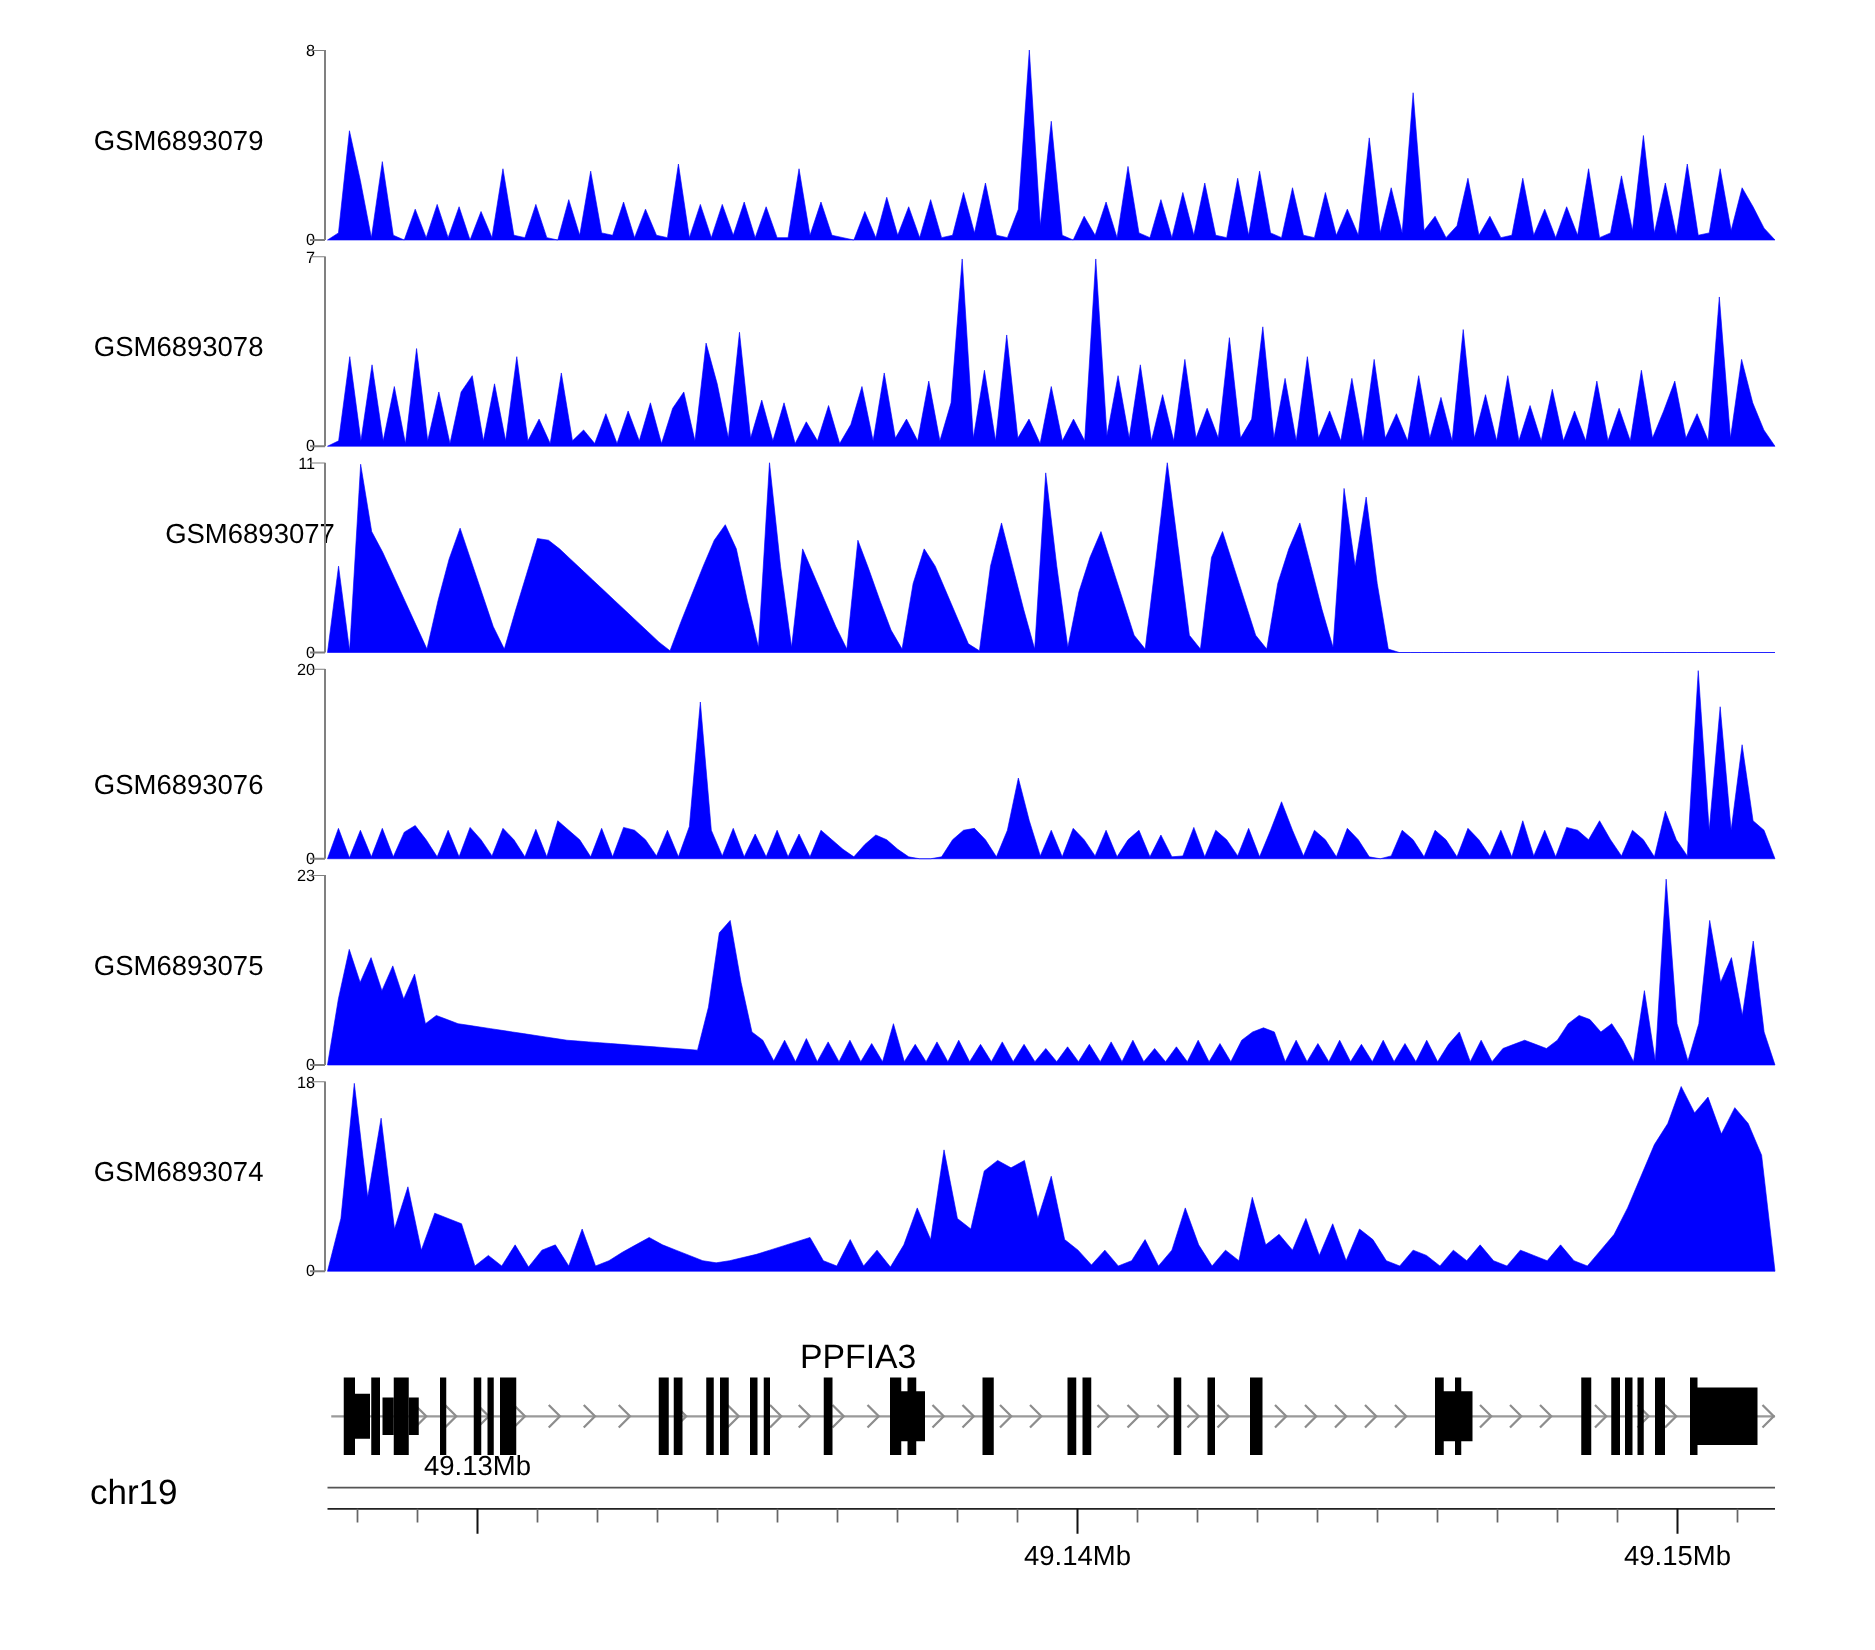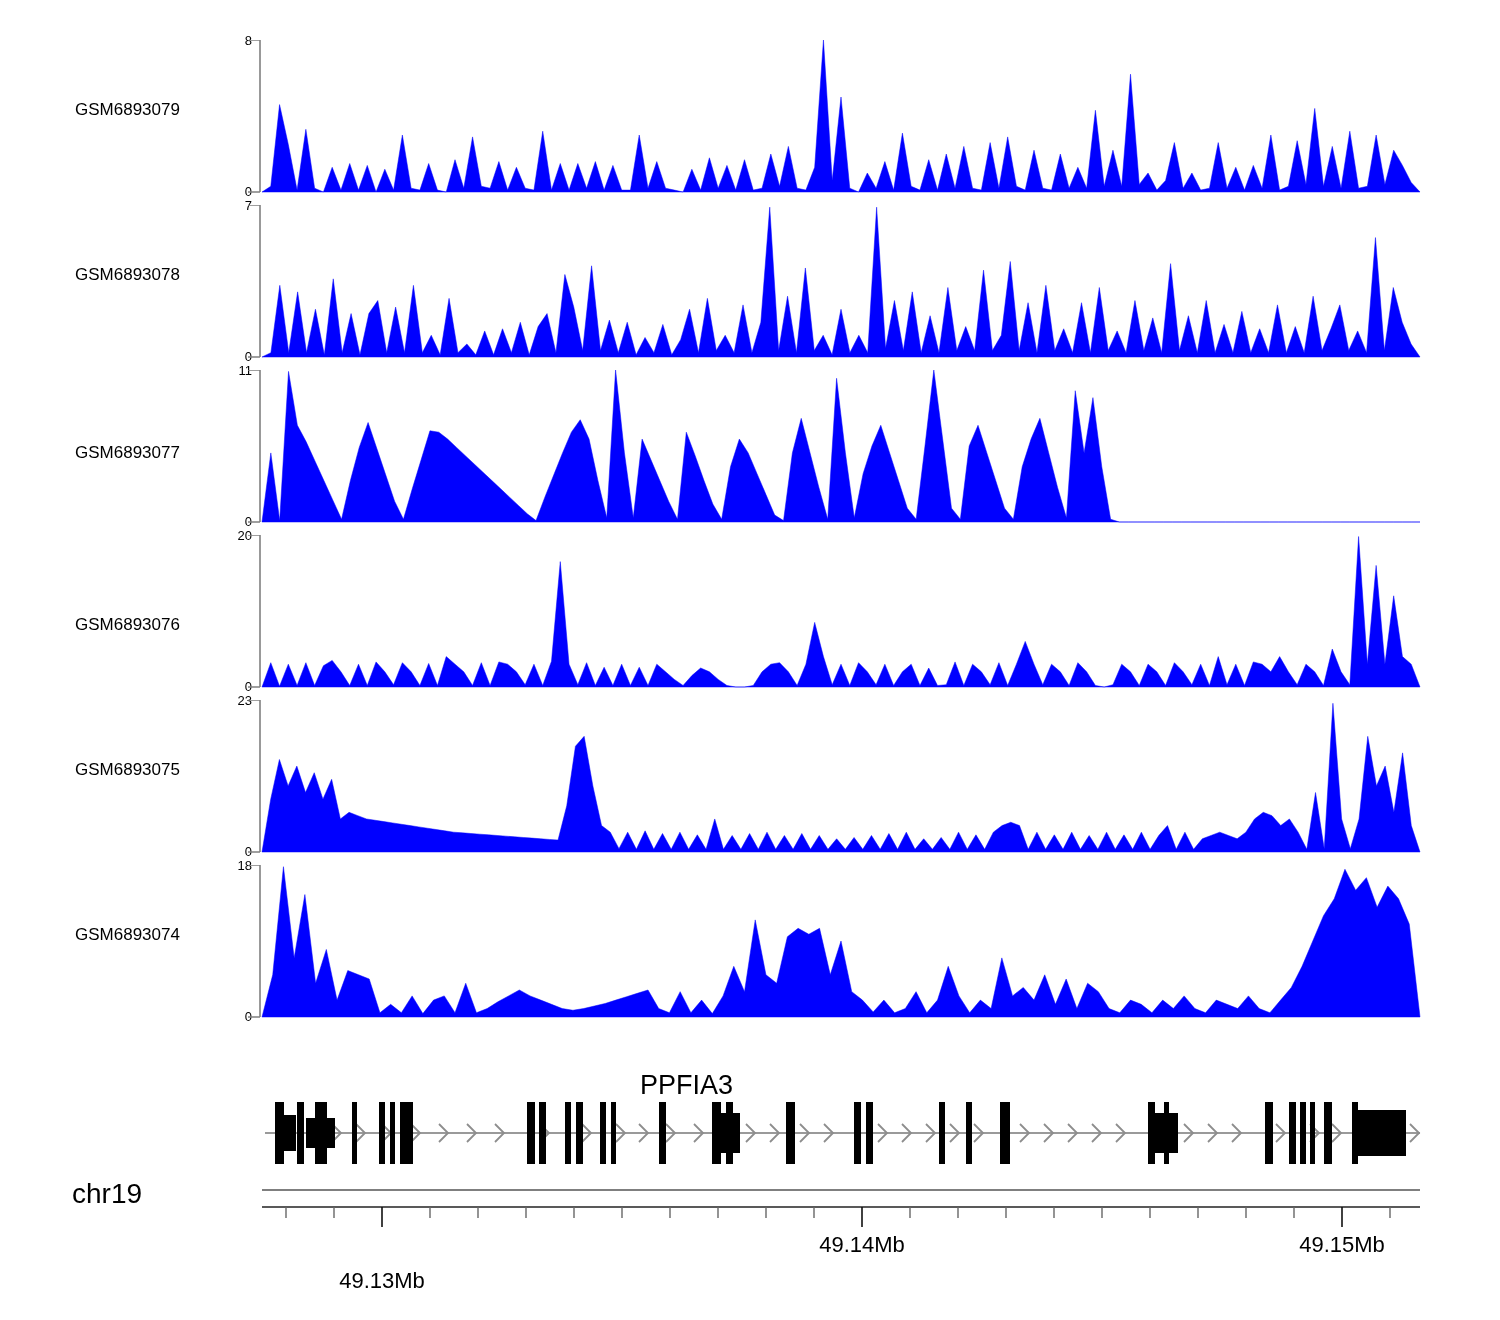--- a/index.html
+++ b/index.html
@@ -2,21 +2,21 @@
 <html><head>
 <meta charset="utf-8">
 <style>
   html,body{margin:0;padding:0;background:#ffffff;}
   body{width:1500px;height:1320px;position:relative;
        font-family:"Liberation Sans",sans-serif;color:#000;overflow:hidden;}
   #page{position:absolute;left:0;top:0;width:1500px;height:1320px;}
 
   .track{position:absolute;left:0;width:1500px;}
   .track-label{position:absolute;left:75px;width:250px;text-align:left;
-               font-size:17px;color:#000;white-space:nowrap;}
+               font-size:22px;color:#000;white-space:nowrap;}
   .axis-max,.axis-min{position:absolute;font-size:13px;color:#000;
                text-align:right;width:40px;}
   .plotsvg{position:absolute;left:0;top:0;}
 
   #gene-title{position:absolute;font-size:27px;color:#000;white-space:nowrap;}
   #chrom-label{position:absolute;left:72px;top:1178px;font-size:28px;color:#000;}
 
   .axis-tick-label{position:absolute;font-size:22px;color:#000;
                transform:translateX(-50%);white-space:nowrap;}
 </style>
@@ -38,21 +38,21 @@
       <div class="track" style="top: 205px; height: 152px;">
         <div class="track-label" style="top: 60px;">GSM6893078</div>
         <div class="axis-max" style="left: 212px; top: -7px;">7</div>
         <div class="axis-min" style="left: 212px; top: 144px;">0</div>
         <svg width="1500" height="164" class="plotsvg" style="top: 0px;">
           <path d="M248,0 L260,0 M260,0 L260,152 M248,152 L260,152" stroke="#808080" stroke-width="1.6" fill="none"></path>
           <path d="M262,152 L262.00,152.00 L270.91,147.66 L279.82,80.34 L288.72,147.66 L297.63,86.86 L306.54,147.66 L315.45,104.23 L324.35,149.83 L333.26,73.83 L342.17,147.66 L351.08,108.57 L359.98,149.83 L368.89,108.57 L377.80,95.54 L386.71,147.66 L395.62,102.06 L404.52,147.66 L413.43,80.34 L422.34,147.66 L431.25,130.29 L440.15,149.83 L449.06,93.37 L457.97,147.66 L466.88,138.97 L475.78,149.83 L484.69,125.94 L493.60,149.83 L502.51,123.77 L511.42,147.66 L520.32,117.26 L529.23,149.83 L538.14,121.60 L547.05,108.57 L555.95,147.66 L564.86,69.49 L573.77,102.06 L582.68,145.49 L591.58,60.80 L600.49,145.49 L609.40,115.09 L618.31,147.66 L627.22,117.26 L636.12,149.83 L645.03,132.46 L653.94,147.66 L662.85,119.43 L671.75,149.83 L680.66,134.63 L689.57,104.23 L698.48,147.66 L707.38,93.37 L716.29,145.49 L725.20,130.29 L734.11,147.66 L743.02,99.89 L751.92,147.66 L760.83,117.26 L769.74,2.17 L778.65,145.49 L787.55,91.20 L796.46,147.66 L805.37,62.97 L814.28,145.49 L823.18,130.29 L832.09,149.83 L841.00,104.23 L849.91,147.66 L858.82,130.29 L867.72,147.66 L876.63,2.17 L885.54,143.31 L894.45,95.54 L903.35,145.49 L912.26,86.86 L921.17,147.66 L930.08,110.74 L938.98,147.66 L947.89,82.51 L956.80,145.49 L965.71,121.60 L974.62,145.49 L983.52,65.14 L992.43,145.49 L1001.34,130.29 L1010.25,56.46 L1019.15,145.49 L1028.06,97.71 L1036.97,147.66 L1045.88,80.34 L1054.78,145.49 L1063.69,123.77 L1072.60,147.66 L1081.51,97.71 L1090.42,147.66 L1099.32,82.51 L1108.23,145.49 L1117.14,125.94 L1126.05,147.66 L1134.95,95.54 L1143.86,145.49 L1152.77,112.91 L1161.68,147.66 L1170.58,58.63 L1179.49,145.49 L1188.40,110.74 L1197.31,147.66 L1206.22,95.54 L1215.12,147.66 L1224.03,119.43 L1232.94,147.66 L1241.85,106.40 L1250.75,147.66 L1259.66,123.77 L1268.57,147.66 L1277.48,99.89 L1286.38,147.66 L1295.29,121.60 L1304.20,147.66 L1313.11,91.20 L1322.02,145.49 L1330.92,123.77 L1339.83,99.89 L1348.74,145.49 L1357.65,125.94 L1366.55,147.66 L1375.46,32.57 L1384.37,145.49 L1393.28,82.51 L1402.18,117.26 L1411.09,138.97 L1420.00,152.00 L1420,152 Z" fill="#0000FF" stroke="#0000FF" stroke-width="0.5"></path>
         </svg>
       </div>
       <div class="track" style="top: 370px; height: 152px;">
-        <div class="track-label" style="top: 73px;">GSM6893077</div>
+        <div class="track-label" style="top: 44px; text-align: center;">GSM6893077</div>
         <div class="axis-max" style="left: 212px; top: -7px;">11</div>
         <div class="axis-min" style="left: 212px; top: 144px;">0</div>
         <svg width="1500" height="164" class="plotsvg" style="top: 0px;">
           <path d="M248,0 L260,0 M260,0 L260,152 M248,152 L260,152" stroke="#808080" stroke-width="1.6" fill="none"></path>
           <path d="M262,152 L262.00,152.00 L270.84,82.91 L279.68,150.62 L288.52,1.38 L297.36,55.27 L306.20,71.85 L315.04,91.20 L323.88,110.55 L332.72,129.89 L341.56,149.24 L350.40,110.55 L359.24,77.38 L368.08,52.51 L376.92,78.76 L385.76,105.02 L394.60,131.27 L403.44,149.24 L412.27,118.84 L421.11,89.82 L429.95,60.80 L438.79,62.18 L447.63,69.09 L456.47,77.38 L465.31,85.67 L474.15,93.96 L482.99,102.25 L491.83,110.55 L500.67,118.84 L509.51,127.13 L518.35,135.42 L527.19,143.71 L536.03,150.62 L544.87,127.13 L553.71,105.02 L562.55,82.91 L571.39,62.18 L580.23,49.75 L589.07,69.09 L597.91,110.55 L606.75,147.85 L615.59,0.00 L624.43,82.91 L633.27,147.85 L642.11,69.09 L650.95,89.82 L659.79,110.55 L668.63,131.27 L677.47,149.24 L686.31,62.18 L695.15,85.67 L703.98,110.55 L712.82,134.04 L721.66,149.24 L730.50,96.73 L739.34,69.09 L748.18,82.91 L757.02,103.64 L765.86,124.36 L774.70,145.09 L783.54,150.62 L792.38,82.91 L801.22,48.36 L810.06,82.91 L818.90,117.45 L827.74,149.24 L836.58,8.29 L845.42,82.91 L854.26,147.85 L863.10,103.64 L871.94,76.00 L880.78,55.27 L889.62,82.91 L898.46,110.55 L907.30,138.18 L916.14,149.24 L924.98,76.00 L933.82,0.00 L942.66,69.09 L951.50,138.18 L960.34,149.24 L969.18,76.00 L978.02,55.27 L986.85,82.91 L995.69,110.55 L1004.53,138.18 L1013.37,149.24 L1022.21,96.73 L1031.05,69.09 L1039.89,48.36 L1048.73,82.91 L1057.57,117.45 L1066.41,147.85 L1075.25,20.73 L1084.09,82.91 L1092.93,27.64 L1101.77,96.73 L1110.61,149.24 L1119.45,152.00 L1128.29,152.00 L1137.13,152.00 L1145.97,152.00 L1154.81,152.00 L1163.65,152.00 L1172.49,152.00 L1181.33,152.00 L1190.17,152.00 L1199.01,152.00 L1207.85,152.00 L1216.69,152.00 L1225.53,152.00 L1234.37,152.00 L1243.21,152.00 L1252.05,152.00 L1260.89,152.00 L1269.73,152.00 L1278.56,152.00 L1287.40,152.00 L1296.24,152.00 L1305.08,152.00 L1313.92,152.00 L1322.76,152.00 L1331.60,152.00 L1340.44,152.00 L1349.28,152.00 L1358.12,152.00 L1366.96,152.00 L1375.80,152.00 L1384.64,152.00 L1393.48,152.00 L1402.32,152.00 L1411.16,152.00 L1420.00,152.00 L1420,152 Z" fill="#0000FF" stroke="#0000FF" stroke-width="0.5"></path>
         </svg>
       </div>
       <div class="track" style="top: 535px; height: 152px;">
         <div class="track-label" style="top: 60px; margin-top: 20px;">GSM6893076</div>
         <div class="axis-max" style="left: 212px; top: -7px;">20</div>
@@ -182,18 +182,18 @@
       <line x1="1150" y1="22" x2="1150" y2="33" stroke="#666" stroke-width="1.4"></line>
       <line x1="1198" y1="22" x2="1198" y2="33" stroke="#666" stroke-width="1.4"></line>
       <line x1="1246" y1="22" x2="1246" y2="33" stroke="#666" stroke-width="1.4"></line>
       <line x1="1294" y1="22" x2="1294" y2="33" stroke="#666" stroke-width="1.4"></line>
       <line x1="1390" y1="22" x2="1390" y2="33" stroke="#666" stroke-width="1.4"></line>
       <line x1="382" y1="22" x2="382" y2="42" stroke="#111" stroke-width="1.6"></line>
       <line x1="862" y1="22" x2="862" y2="42" stroke="#111" stroke-width="1.6"></line>
       <line x1="1342" y1="22" x2="1342" y2="42" stroke="#111" stroke-width="1.6"></line>
     </svg>
   <div id="ruler-labels">
-      <div class="axis-tick-label" style="left: 382px; top: 1268px;">49.13Mb</div>
+      <div class="axis-tick-label" style="left: 382px; top: 1160px;">49.13Mb</div>
       <div class="axis-tick-label" style="left: 862px; top: 1232px; text-align: center;">49.14Mb</div>
       <div class="axis-tick-label" style="left: 1342px; top: 1232px;">49.15Mb</div>
     </div>
 
 </div>
 
 </body></html>

